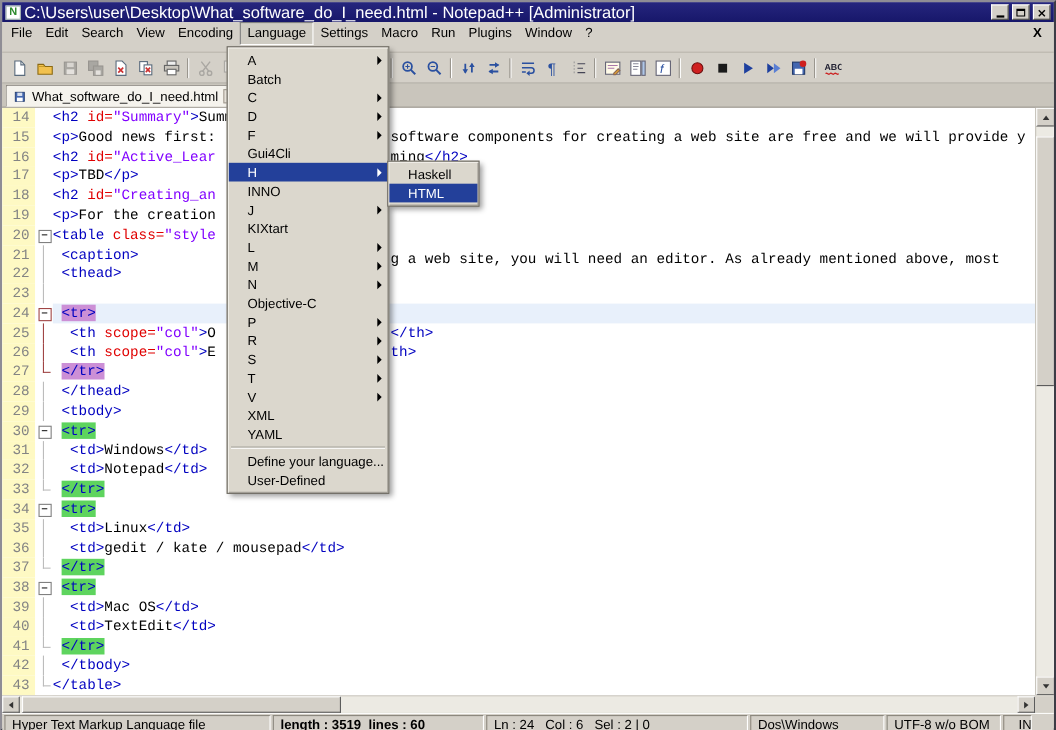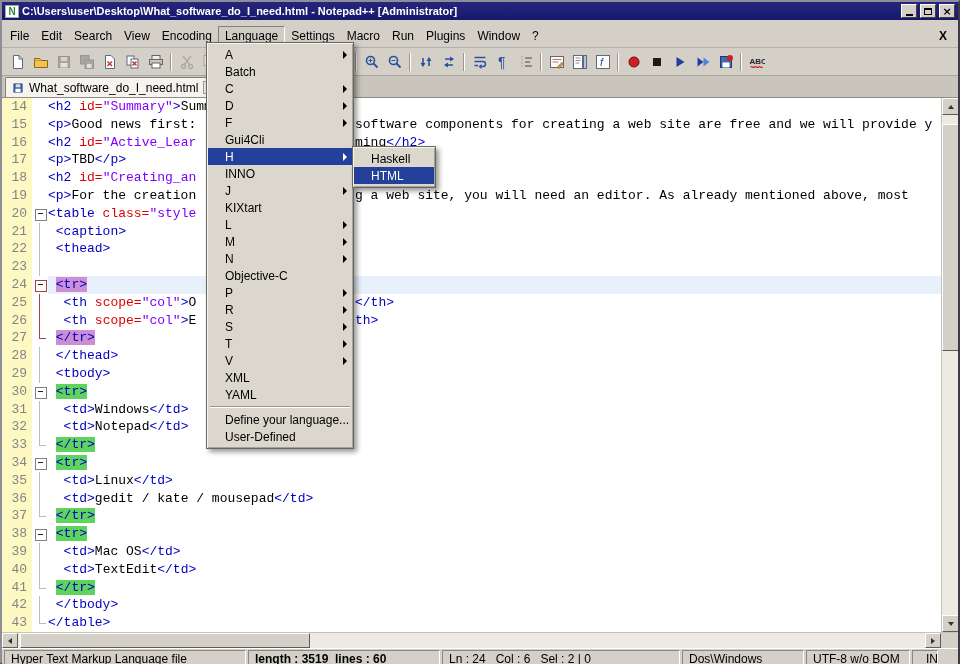--- a/index.html
+++ b/index.html
@@ -10,28 +10,28 @@
   *{box-sizing:border-box}
   html,body{margin:0;padding:0;background:#777}
   body{width:960px;height:664px;overflow:hidden}
   .window{width:960px;height:664px;position:relative;background:var(--c-chrome);
     border:2px solid;border-color:#8f8d95 #3c3c46 #3c3c46 #8f8d95;
     font-family:"Liberation Sans",sans-serif;font-size:12px;color:#000}
 
   
   .titlebar{height:18px;background:linear-gradient(#26267e,var(--c-title));display:flex;align-items:center;gap:3px;padding:0 3px}
   .appicon{width:14px;height:13px;background:#fff;border:1px solid #9aa;color:#2d8a2d;font-weight:bold;font-size:10px;line-height:11px;text-align:center}
-  .titlebar .title{flex:1;color:#fff;font-weight:bold;font-size:11px;white-space:nowrap;overflow:hidden}
+  .titlebar .title{flex:1;color:#fff;font-weight:normal;font-size:15px;white-space:nowrap;overflow:hidden}
   .wbtn{width:16px;height:14px;background:var(--c-chrome);border:1px solid;border-color:#fff #404040 #404040 #fff;display:flex;align-items:center;justify-content:center}
   .g-min{width:7px;height:2px;background:#000;margin-top:7px}
   .g-max{width:8px;height:7px;border:1px solid #000;border-top-width:2px}
   .g-close{font-weight:bold;font-size:11px;line-height:11px;font-family:"DejaVu Sans",sans-serif}
 
   
-  .menubar{height:28px;display:flex;align-items:flex-end;padding:0 2px;background:var(--c-chrome);border-bottom:1px solid #b5b1a9}
+  .menubar{height:28px;display:flex;align-items:flex-start;padding:0 2px;background:var(--c-chrome);border-bottom:1px solid #b5b1a9}
   #menubar-items{display:flex}
   .menu-item{padding:0 6px;line-height:21px;cursor:default}
   .menu-item.open{border:1px solid;border-color:#808080 #fff #fff #808080;line-height:19px;background:#cfccc3}
   .menubar-x{margin-left:auto;padding:0 9px;line-height:21px;font-weight:bold}
 
   
   .toolbar{height:28px;display:flex;align-items:center;padding:2px 4px;background:var(--c-chrome);border-bottom:1px solid #aaa69e}
   .tb-btn{width:23px;height:23px;display:flex;align-items:center;justify-content:center;border:1px solid transparent;border-radius:2px}
   .tb-btn.disabled{opacity:.38;filter:grayscale(100%)}
   .tb-ic{width:16px;height:16px;display:block}
@@ -437,21 +437,21 @@
           <span class="code"><span class="s-tag">&lt;p&gt;</span><span class="s-txt">TBD</span><span class="s-tag">&lt;/p&gt;</span></span>
         </div>
         <div class="ed-line">
           <span class="ln">18</span>
           <span class="fold "></span>
           <span class="code"><span class="s-tag">&lt;h2 </span><span class="s-attr">id=</span><span class="s-val">"Creating_an</span><span class="post" style="left: 307px;"><span class="s-txt">iting</span><span class="s-tag">&lt;/h2&gt;</span></span></span>
         </div>
         <div class="ed-line">
           <span class="ln">19</span>
           <span class="fold "></span>
-          <span class="code"><span class="s-tag">&lt;p&gt;</span><span class="s-txt">For the creation</span><span class="post" style="left: 307px;"><span class="s-txt">g a web site, you will need an editor. As already mentioned above, most</span></span></span>
+          <span class="code"><span class="s-tag">&lt;p&gt;</span><span class="s-txt">For the creation</span><span class="post" style="left: 307px; margin-top: 40px;"><span class="s-txt">g a web site, you will need an editor. As already mentioned above, most</span></span></span>
         </div>
         <div class="ed-line">
           <span class="ln">20</span>
           <span class="fold f-box"></span>
           <span class="code"><span class="s-tag">&lt;table </span><span class="s-attr">class=</span><span class="s-val">"style</span></span>
         </div>
         <div class="ed-line">
           <span class="ln">21</span>
           <span class="fold f-v"></span>
           <span class="code"><span class="s-txt"> </span><span class="s-tag">&lt;caption&gt;</span></span>

